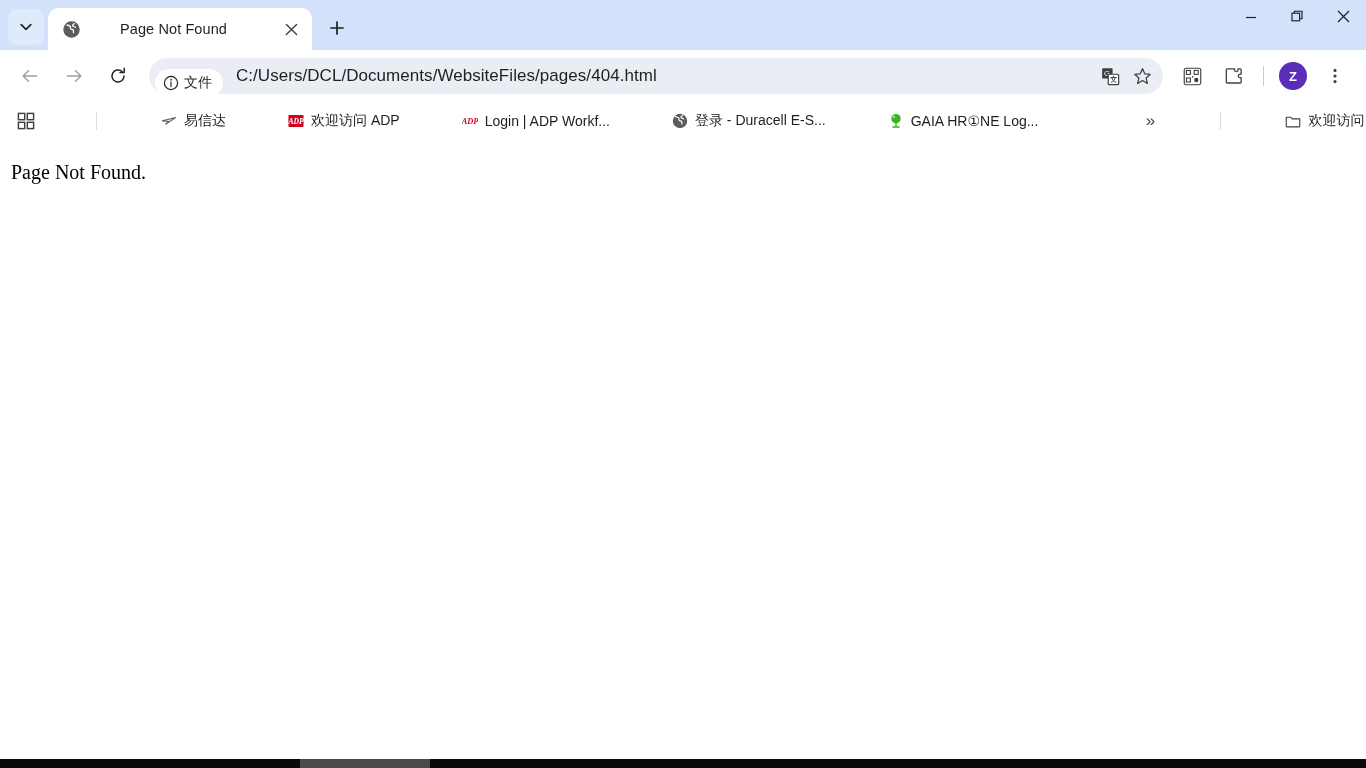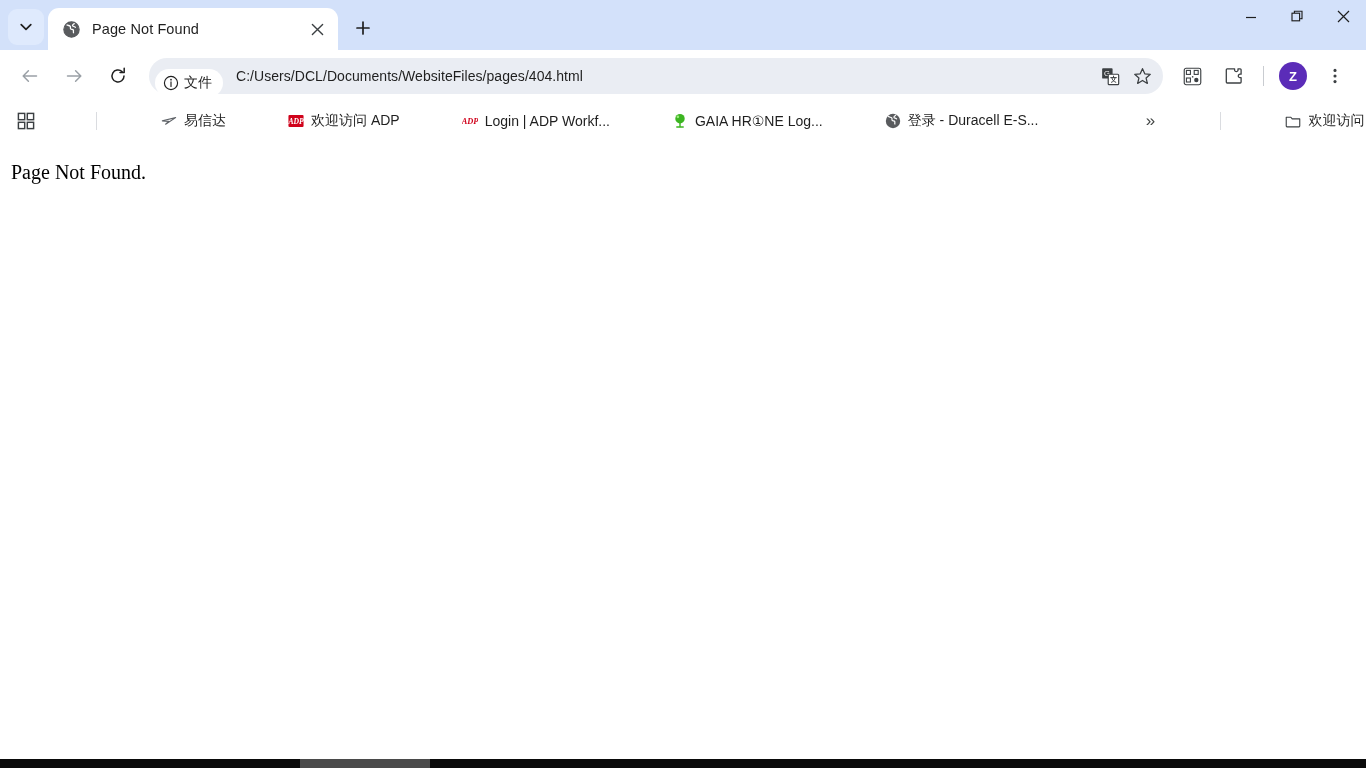--- a/index.html
+++ b/index.html
@@ -36,28 +36,29 @@
     border-radius: 9px;
     background: #dfeafd;
     display: flex;
     align-items: center;
     justify-content: center;
     cursor: pointer;
   }
 
   .tab {
     height: 42px;
-    width: 290px;
+    width: 264px;
     background: #ffffff;
     border-radius: 11px 11px 0 0;
     display: flex;
     align-items: center;
     padding: 0 0 0 14px;
     position: relative;
     cursor: default;
+    gap: 28px;
   }
 
   .tab-favicon {
     width: 18px;
     height: 18px;
     flex: 0 0 18px;
     margin-right: 12px;
     display: flex;
     align-items: center;
     justify-content: center;
@@ -163,21 +164,21 @@
     margin-top: 14px;
   }
   .omnibox-chip-label {
     font-size: 14px;
     color: #1f1f1f;
     margin-left: 5px;
     white-space: nowrap;
   }
 
   .omnibox-url {
-    font-size: 14px;
+    font-size: 17px;
     color: #1f1f1f;
     margin-left: 13px;
     white-space: nowrap;
     overflow: hidden;
     text-overflow: ellipsis;
     flex: 1 1 auto;
     letter-spacing: 0.05px;
   }
 
   .omnibox-actions {
@@ -526,41 +527,41 @@
       <span class="bm-favicon">
         <svg width="16" height="16" viewBox="0 0 18 18">
           <text x="9" y="12.4" text-anchor="middle" font-family="Liberation Serif, serif" font-style="italic" font-weight="bold" font-size="9.4" fill="#d0021b">ADP</text>
         </svg>
       </span>
       <span class="bm-label">Login | ADP Workf...</span>
     </div>
 
     <div class="bm-item">
       <span class="bm-favicon">
+        <svg width="16" height="16" viewBox="0 0 20 20">
+          <circle cx="10" cy="10" r="9" fill="#595b5e"></circle>
+          <path d="M4.2 4.5 c2 1.2 3 0.4 4.2 1.6 c1 1 -0.3 2.2 0.6 3.2 c0.9 1 2.6 0.2 3.2 1.4 c0.5 1 -0.4 2.1 0.2 3.1" stroke="#ffffff" stroke-width="1.5" fill="none" stroke-linecap="round"></path>
+          <path d="M13.5 2.6 c-0.6 1.3 -2.3 1.2 -2.3 2.6 c0 1.3 2.2 1.1 3.3 2.2" stroke="#ffffff" stroke-width="1.5" fill="none" stroke-linecap="round"></path>
+        </svg>
+      </span>
+      <span class="bm-label">登录 - Duracell E-S...</span>
+    </div>
+
+    <div class="bm-item">
+      <span class="bm-favicon">
         <svg width="16" height="16" viewBox="0 0 18 18">
           <circle cx="9" cy="6.4" r="5.3" fill="#3cb521"></circle>
           <circle cx="6.6" cy="4.3" r="1.5" fill="#9bea7d"></circle>
           <rect x="8.2" y="10.8" width="1.6" height="5.2" fill="#3cb521"></rect>
           <path d="M5.4 15.8 h7.2" stroke="#3cb521" stroke-width="1.6" stroke-linecap="round"></path>
         </svg>
       </span>
       <span class="bm-label">GAIA HR①NE Log...</span>
     </div>
 
-    <div class="bm-item">
-      <span class="bm-favicon">
-        <svg width="16" height="16" viewBox="0 0 20 20">
-          <circle cx="10" cy="10" r="9" fill="#595b5e"></circle>
-          <path d="M4.2 4.5 c2 1.2 3 0.4 4.2 1.6 c1 1 -0.3 2.2 0.6 3.2 c0.9 1 2.6 0.2 3.2 1.4 c0.5 1 -0.4 2.1 0.2 3.1" stroke="#ffffff" stroke-width="1.5" fill="none" stroke-linecap="round"></path>
-          <path d="M13.5 2.6 c-0.6 1.3 -2.3 1.2 -2.3 2.6 c0 1.3 2.2 1.1 3.3 2.2" stroke="#ffffff" stroke-width="1.5" fill="none" stroke-linecap="round"></path>
-        </svg>
-      </span>
-      <span class="bm-label">登录 - Duracell E-S...</span>
-    </div>
-
 
     <div class="bm-spacer"></div>
 
     <div class="bm-overflow">»</div>
 
     <div class="bm-divider"></div>
 
     <div class="bm-all">
       <span class="bm-favicon">
         <svg width="17" height="17" viewBox="0 0 18 18">

